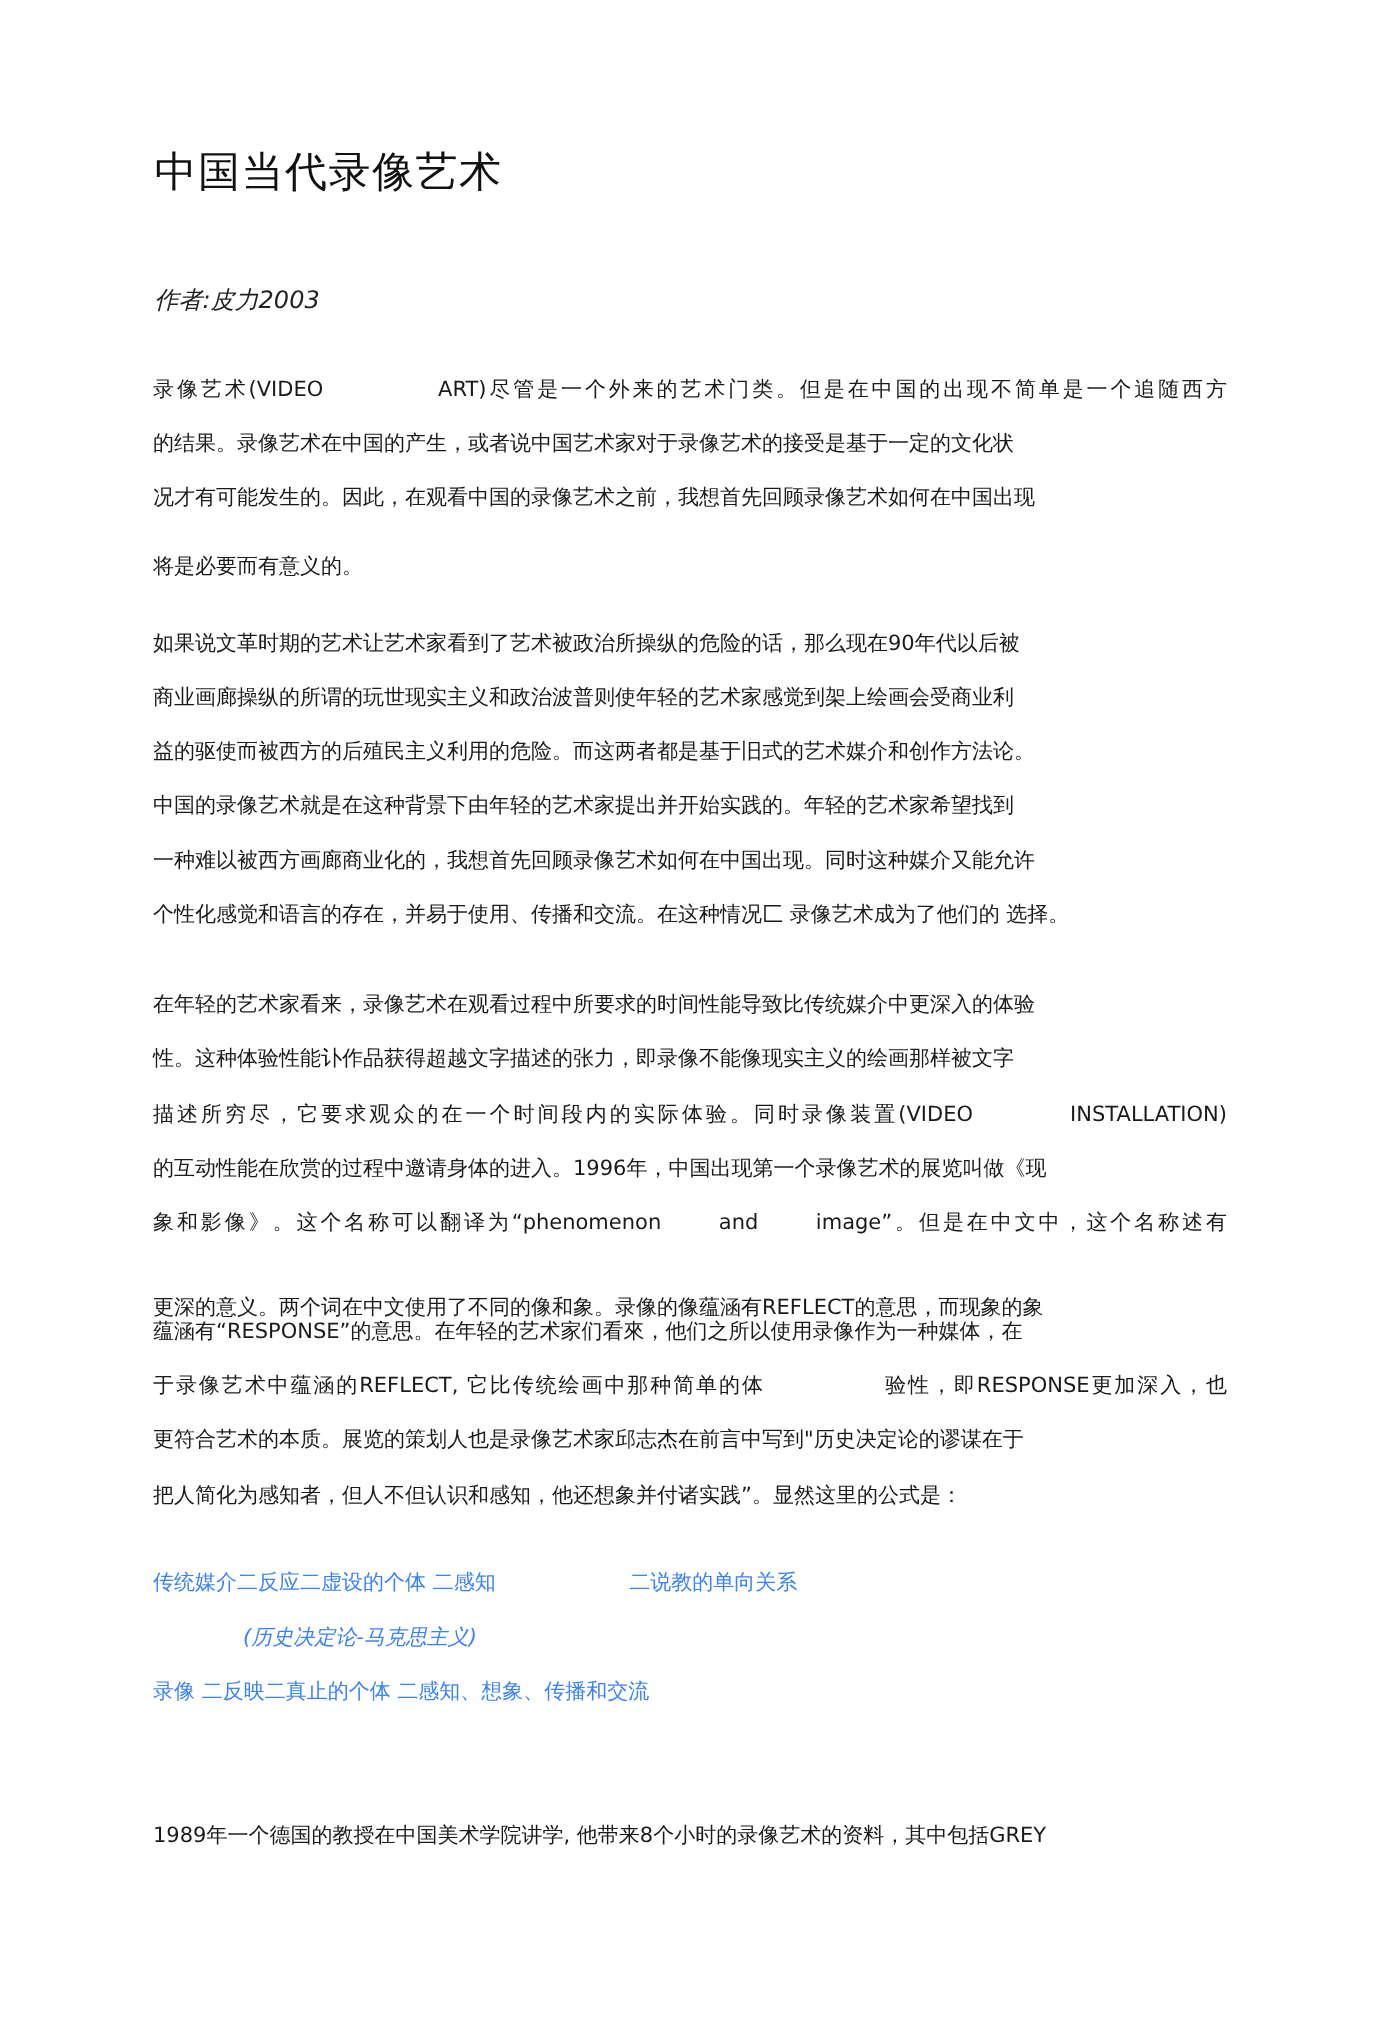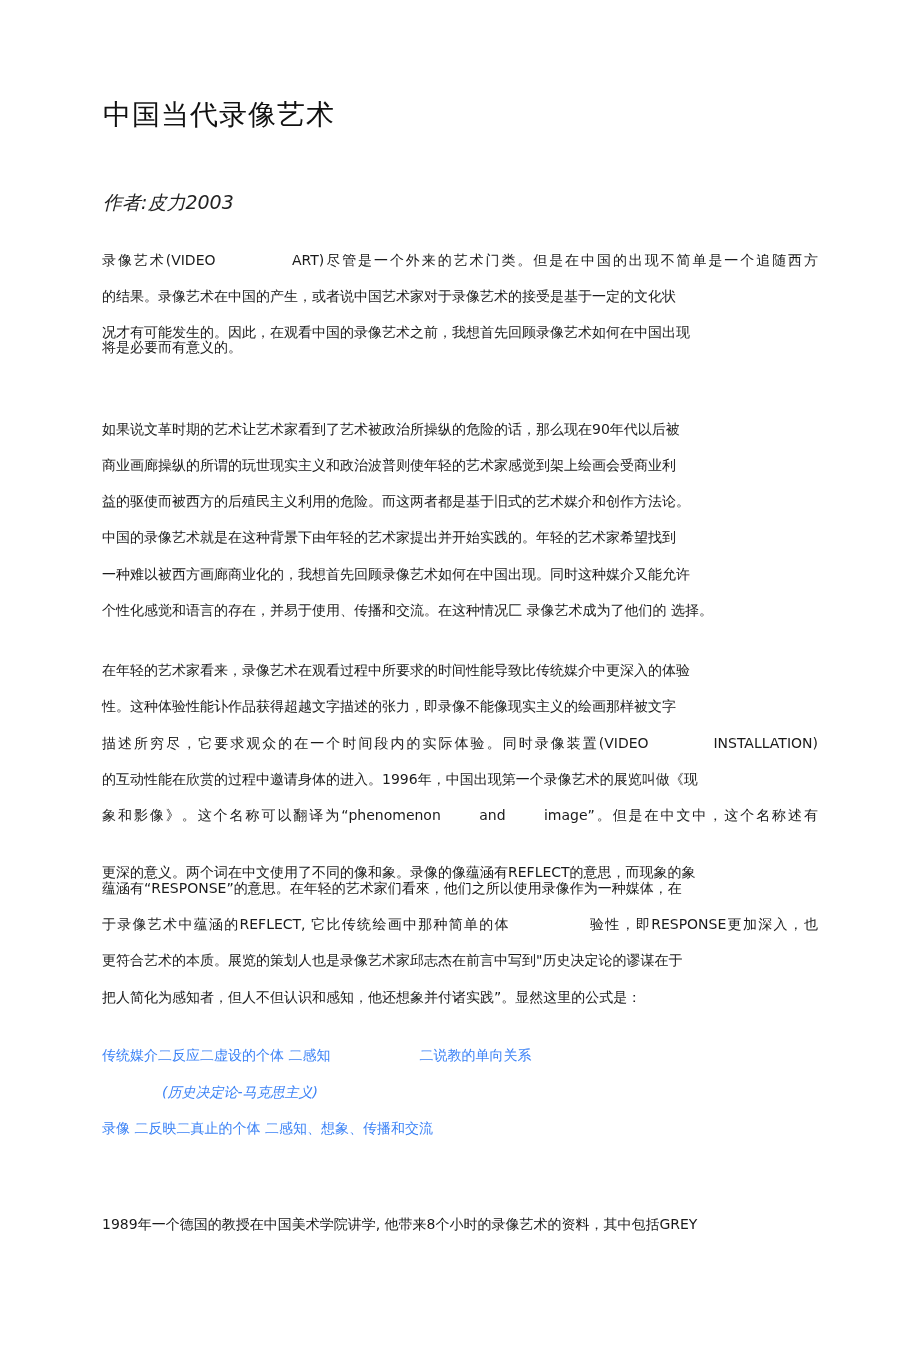--- a/index.html
+++ b/index.html
@@ -28,21 +28,21 @@
       font-weight: 300;
       letter-spacing: 1px;
       color: #111;
       white-space: nowrap;
       margin: 0;
     }
     .author {
       position: absolute;
       left: 103px;
       top: 190px;
-      font-size: 19px;
+      font-size: 16px;
       font-style: italic;
       color: #222;
       white-space: nowrap;
     }
     .line {
       position: absolute;
       left: 102px;
       font-size: 14px;
       line-height: 18px;
       color: #1a1a1a;
@@ -68,21 +68,21 @@
 <div class="page">
 
   <h1 class="title">中国当代录像艺术</h1>
 
   <div class="author">作者:皮力2003</div>
 
   <div>
     <div class="line justify" style="top:251px">录像艺术(VIDEO            ART)尽管是一个外来的艺术门类。但是在中国的出现不简单是一个追随西方</div>
     <div class="line" style="top:287px">的结果。录像艺术在中国的产生，或者说中国艺术家对于录像艺术的接受是基于一定的文化状</div>
     <div class="line" style="top:323px">况才有可能发生的。因此，在观看中国的录像艺术之前，我想首先回顾录像艺术如何在中国出现</div>
-    <div class="line" style="top:338px">将是必要而有意义的。</div>
+    <div class="line" style="top:369px">将是必要而有意义的。</div>
   </div>
 
   <div>
     <div class="line" style="top:420px">如果说文革时期的艺术让艺术家看到了艺术被政治所操纵的危险的话，那么现在90年代以后被</div>
     <div class="line" style="top:456px">商业画廊操纵的所谓的玩世现实主义和政治波普则使年轻的艺术家感觉到架上绘画会受商业利</div>
     <div class="line" style="top:492px">益的驱使而被西方的后殖民主义利用的危险。而这两者都是基于旧式的艺术媒介和创作方法论。</div>
     <div class="line" style="top:528px">中国的录像艺术就是在这种背景下由年轻的艺术家提出并开始实践的。年轻的艺术家希望找到</div>
     <div class="line" style="top:565px">一种难以被西方画廊商业化的，我想首先回顾录像艺术如何在中国出现。同时这种媒介又能允许</div>
     <div class="line" style="top:601px">个性化感觉和语言的存在，并易于使用、传播和交流。在这种情况匚 录像艺术成为了他们的 选择。</div>
   </div>

